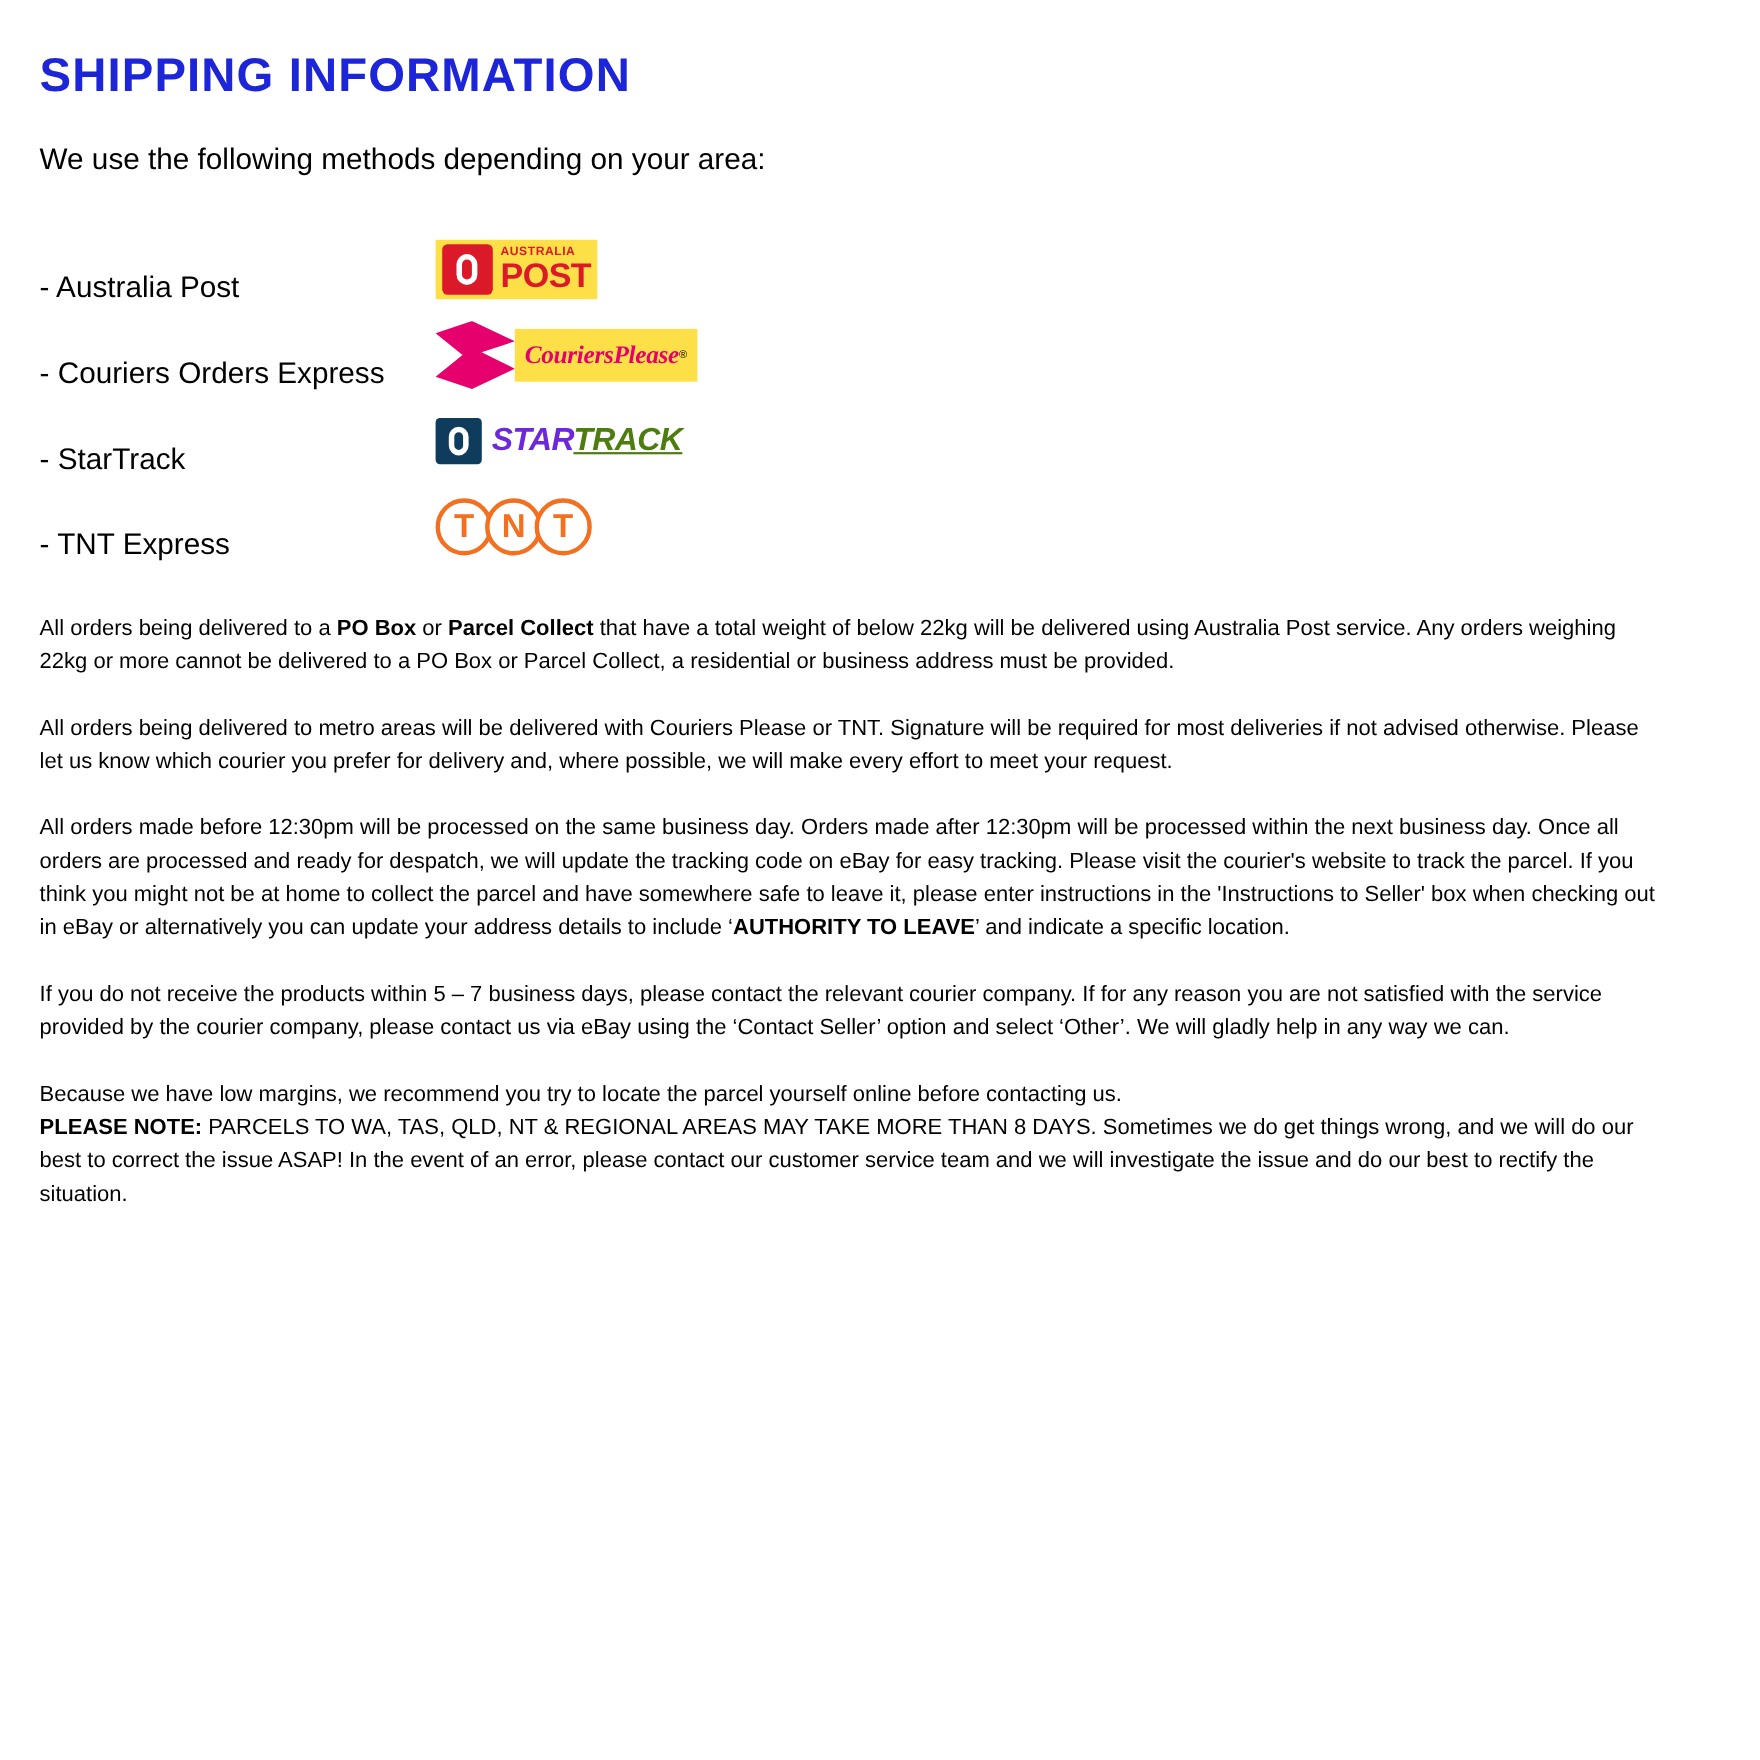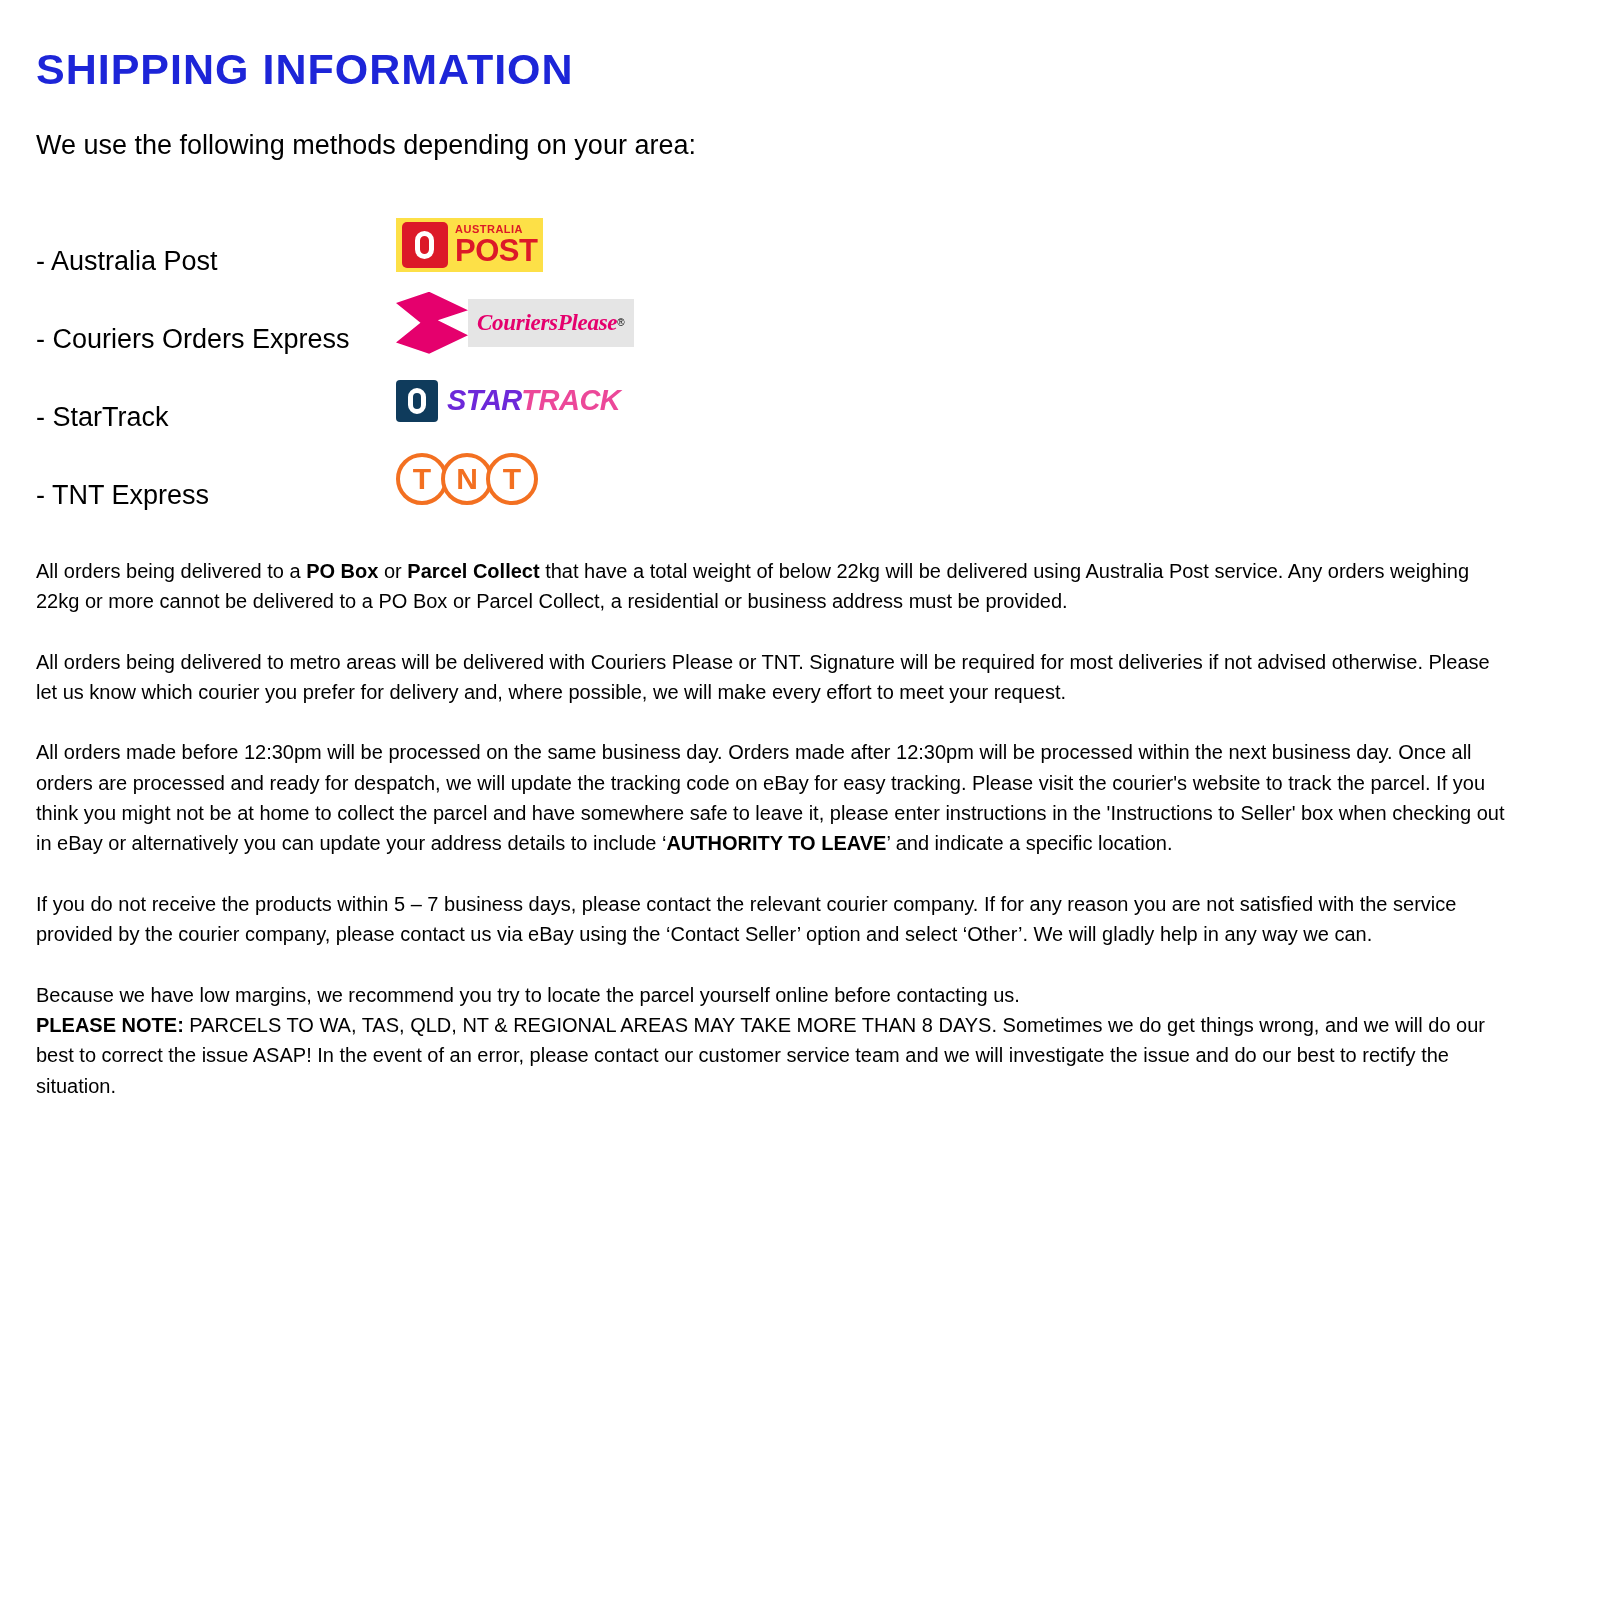--- a/index.html
+++ b/index.html
@@ -111,21 +111,21 @@
     align-items: center;
   }
   .couriers .cp-mark {
     width: 72px;
     height: 62px;
     background: #e5006d;
     position: relative;
     clip-path: polygon(0% 18%, 46% 0%, 100% 30%, 58% 46%, 100% 70%, 46% 100%, 0% 82%, 34% 50%);
   }
   .couriers .cp-box {
-    background: #e5e5e5;
+    background: #fde047;
     padding: 11px 9px 11px 9px;
     display: flex;
     align-items: center;
   }
   .couriers .cp-name {
     font-family: "Liberation Serif", serif;
     font-style: italic;
     font-weight: bold;
     font-size: 23px;
     color: #e5006d;
@@ -170,21 +170,21 @@
     background: #0f3b5c;
     border-radius: 50%;
   }
   .startrack .st-text {
     font-size: 29px;
     font-weight: bold;
     font-style: italic;
     letter-spacing: -0.5px;
   }
   .startrack .st-a { color: #6d28d9; }
-  .startrack .st-b { color: #ec4899; }
+  .startrack .st-b { color: #4d7c0f; text-decoration: underline; }
 
   
   .tnt {
     display: flex;
     align-items: center;
   }
   .tnt .t-circle {
     width: 52px;
     height: 52px;
     border: 4px solid #f37021;

